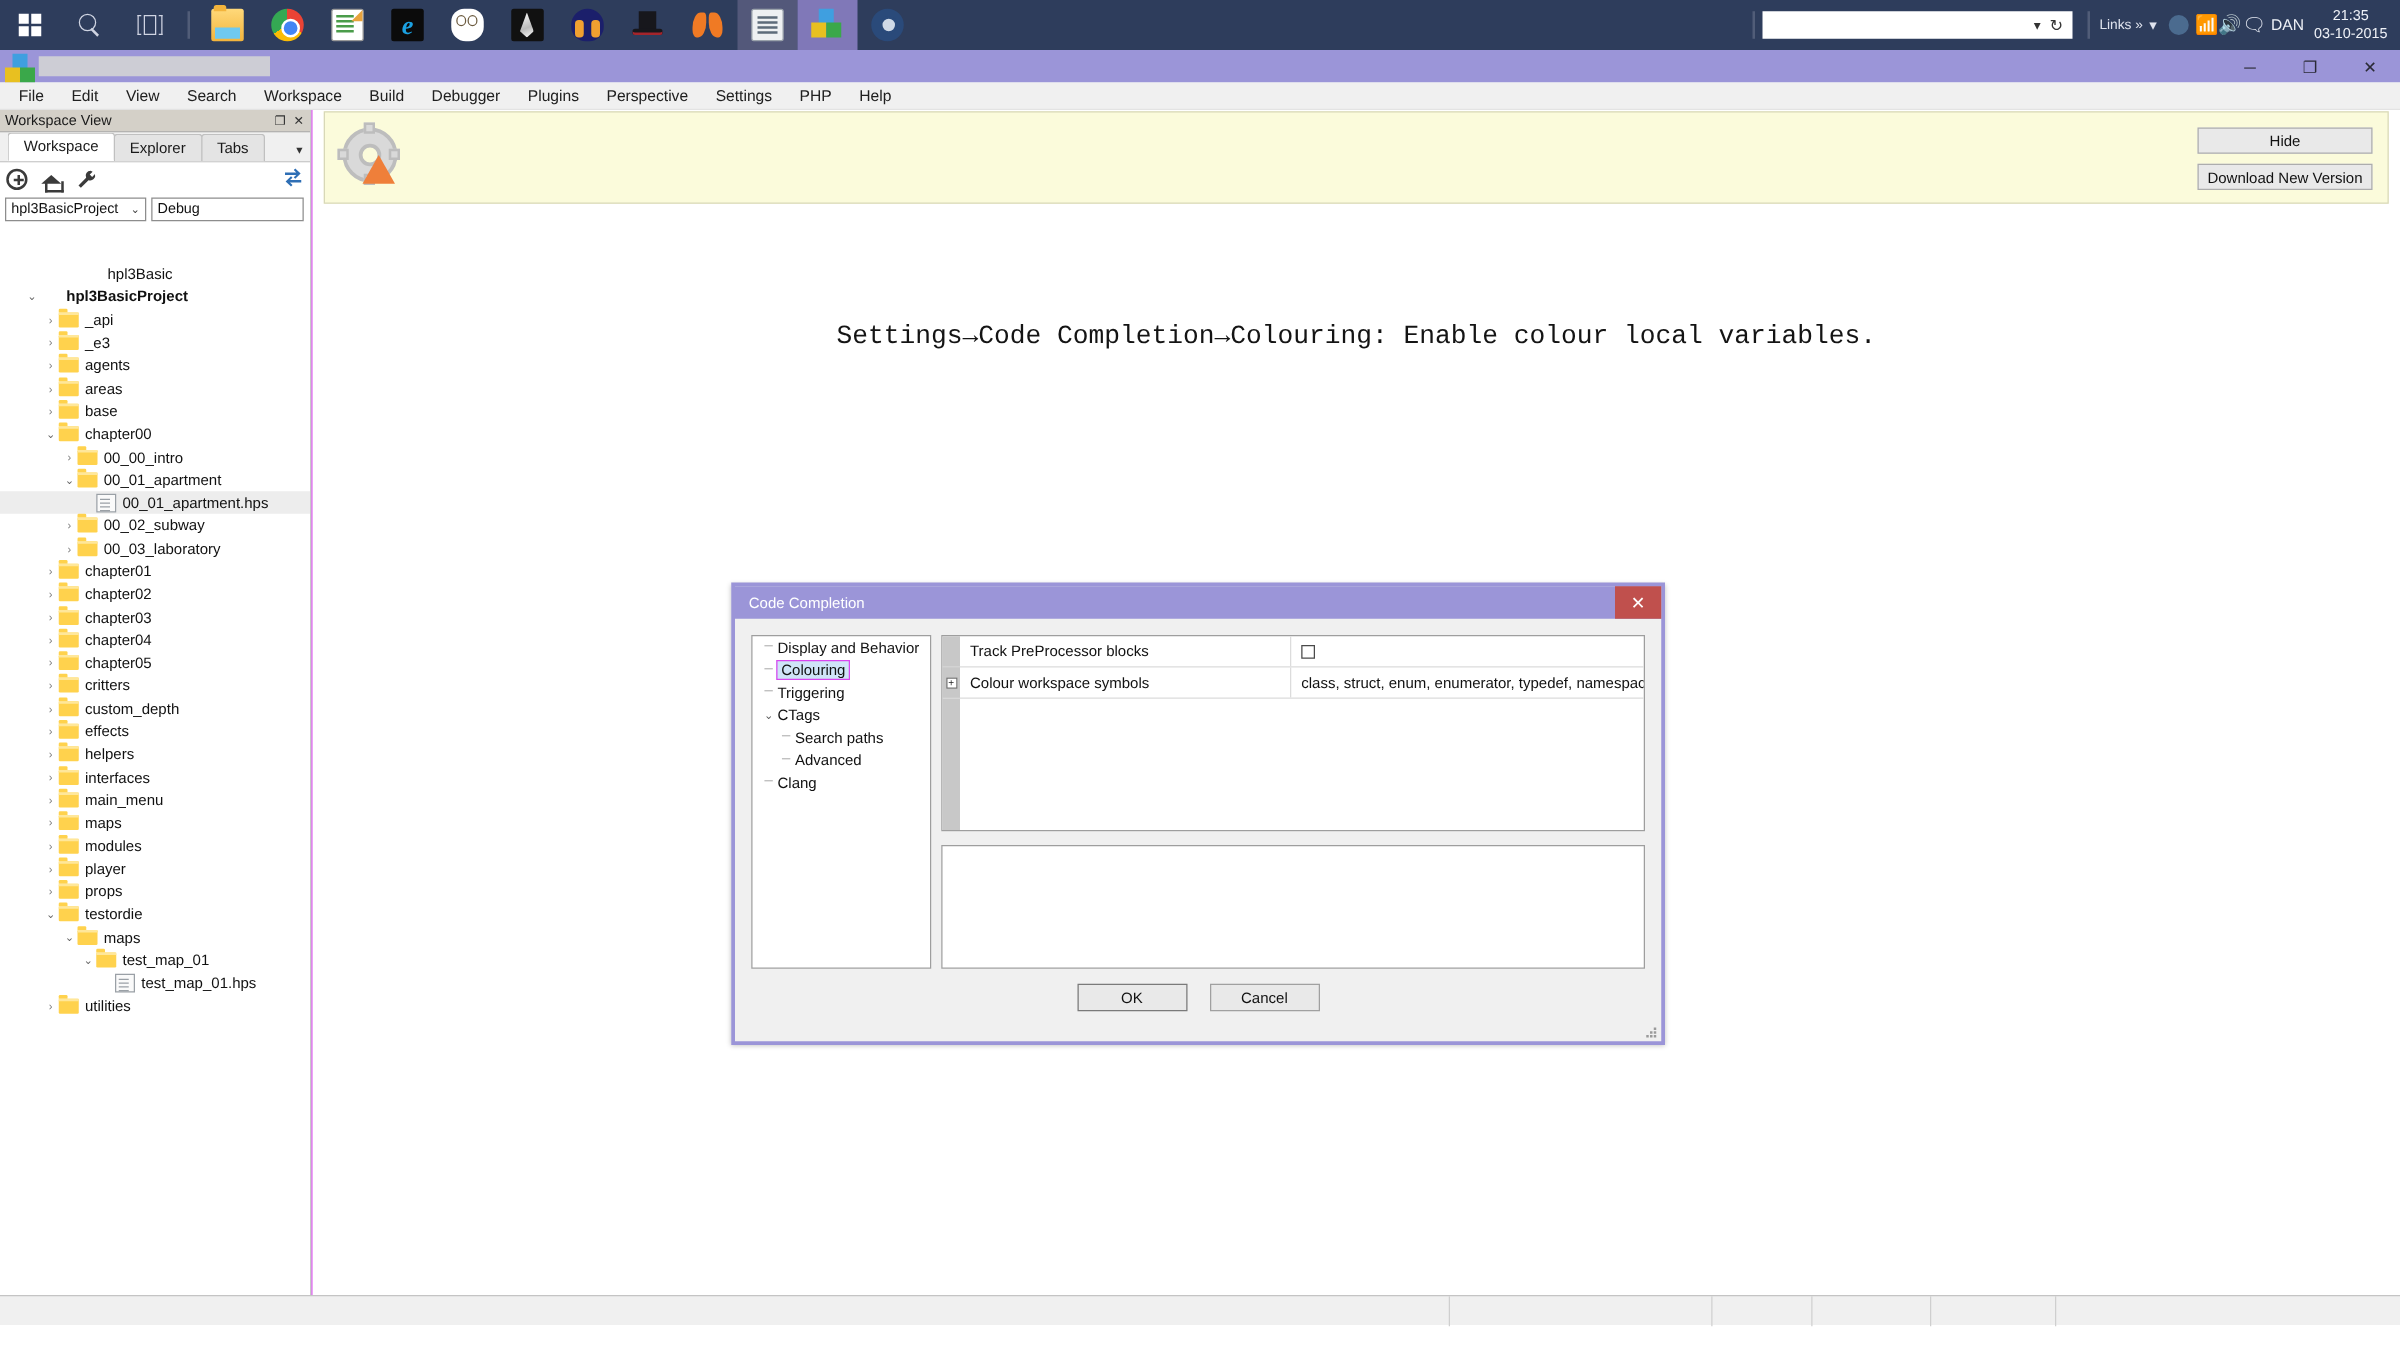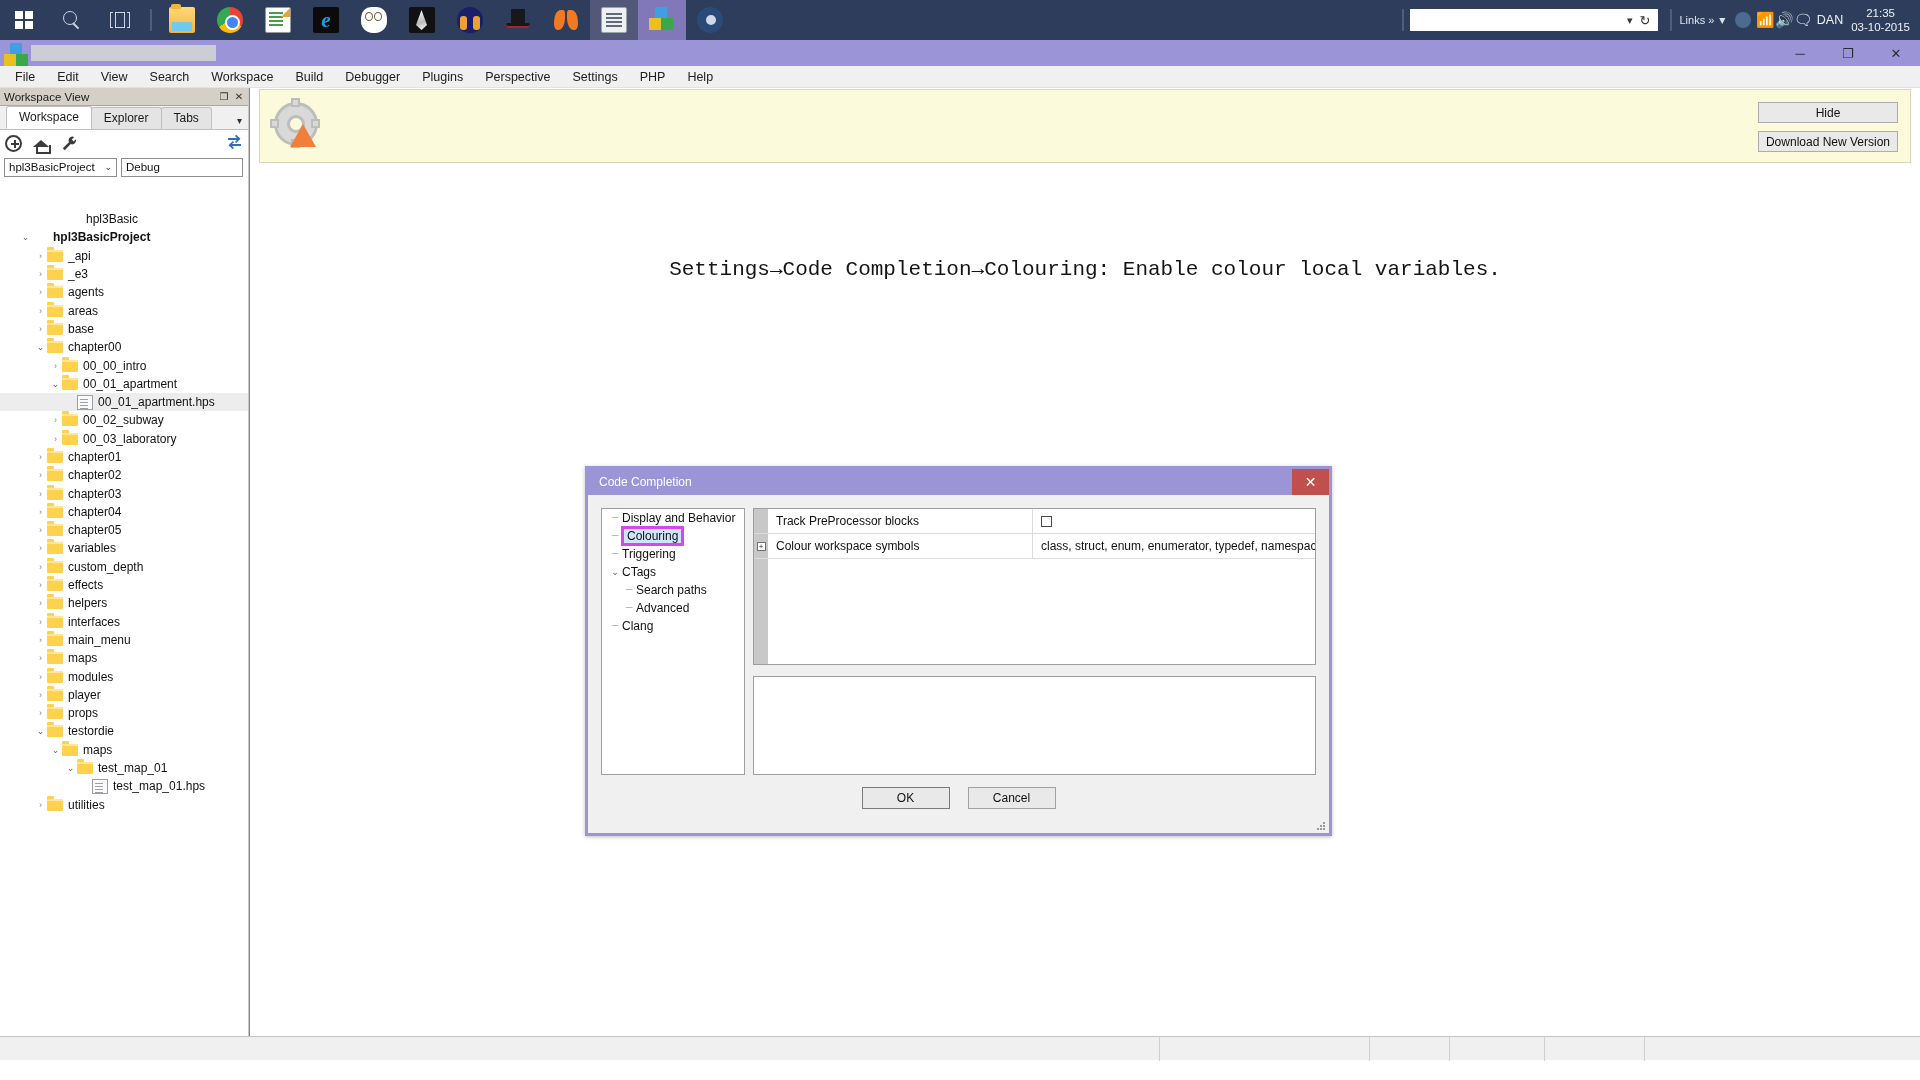--- a/index.html
+++ b/index.html
@@ -279,21 +279,21 @@
   }
   .dlg-inner { position:absolute; left:0; top:26px; right:0; bottom:0; }
 
   .dlg-tree {
     position:absolute; left:13px; top:13px; width:144px; height:267px;
     background:#ffffff; border:1px solid #9e9e9e;
   }
   .dtrow { height:18px; display:flex; align-items:center; font-size:12px; color:#111; white-space:nowrap; }
   .dtdash { color:#aaa; font-size:11px; width:14px; text-align:center; flex:0 0 14px;
     font-family:"Liberation Mono", monospace; }
-  .dtlabel.sel { background:#cfe4f7; border:3px solid #d946ef; padding:0 3px; margin-left:-1px; }
+  .dtlabel.sel { background:#cfe4f7; border:1px solid #d946ef; padding:0 3px; margin-left:-1px; }
   .dtcaret { width:14px; flex:0 0 14px; text-align:center; color:#555; font-size:9px; }
 
   .pg {
     position:absolute; left:165px; top:13px; right:13px; height:157px;
     background:#ffffff; border:1px solid #9e9e9e; overflow:hidden;
   }
   .pg-gutter { position:absolute; left:0; top:0; width:14px; bottom:0; background:#c8c8c8; }
   .pg-rows { position:absolute; left:0; top:0; right:0; }
   .pgrow { height:25px; display:flex; align-items:center; border-bottom:1px solid #dcdcdc; }
   .pgrow-gut { width:14px; flex:0 0 14px; background:#c8c8c8; height:100%;
@@ -582,21 +582,21 @@
             <span class="tlabel">chapter04</span>
           </div>
           <div class="trow" style="padding-left: 34px;">
             <span class="tarrow">›</span>
             <span class="ficon folder"></span>
             <span class="tlabel">chapter05</span>
           </div>
           <div class="trow" style="padding-left: 34px;">
             <span class="tarrow">›</span>
             <span class="ficon folder"></span>
-            <span class="tlabel">variables</span>
+            <span class="tlabel">critters</span>
           </div>
           <div class="trow" style="padding-left: 34px;">
             <span class="tarrow">›</span>
             <span class="ficon folder"></span>
             <span class="tlabel">custom_depth</span>
           </div>
           <div class="trow" style="padding-left: 34px;">
             <span class="tarrow">›</span>
             <span class="ficon folder"></span>
             <span class="tlabel">effects</span>

